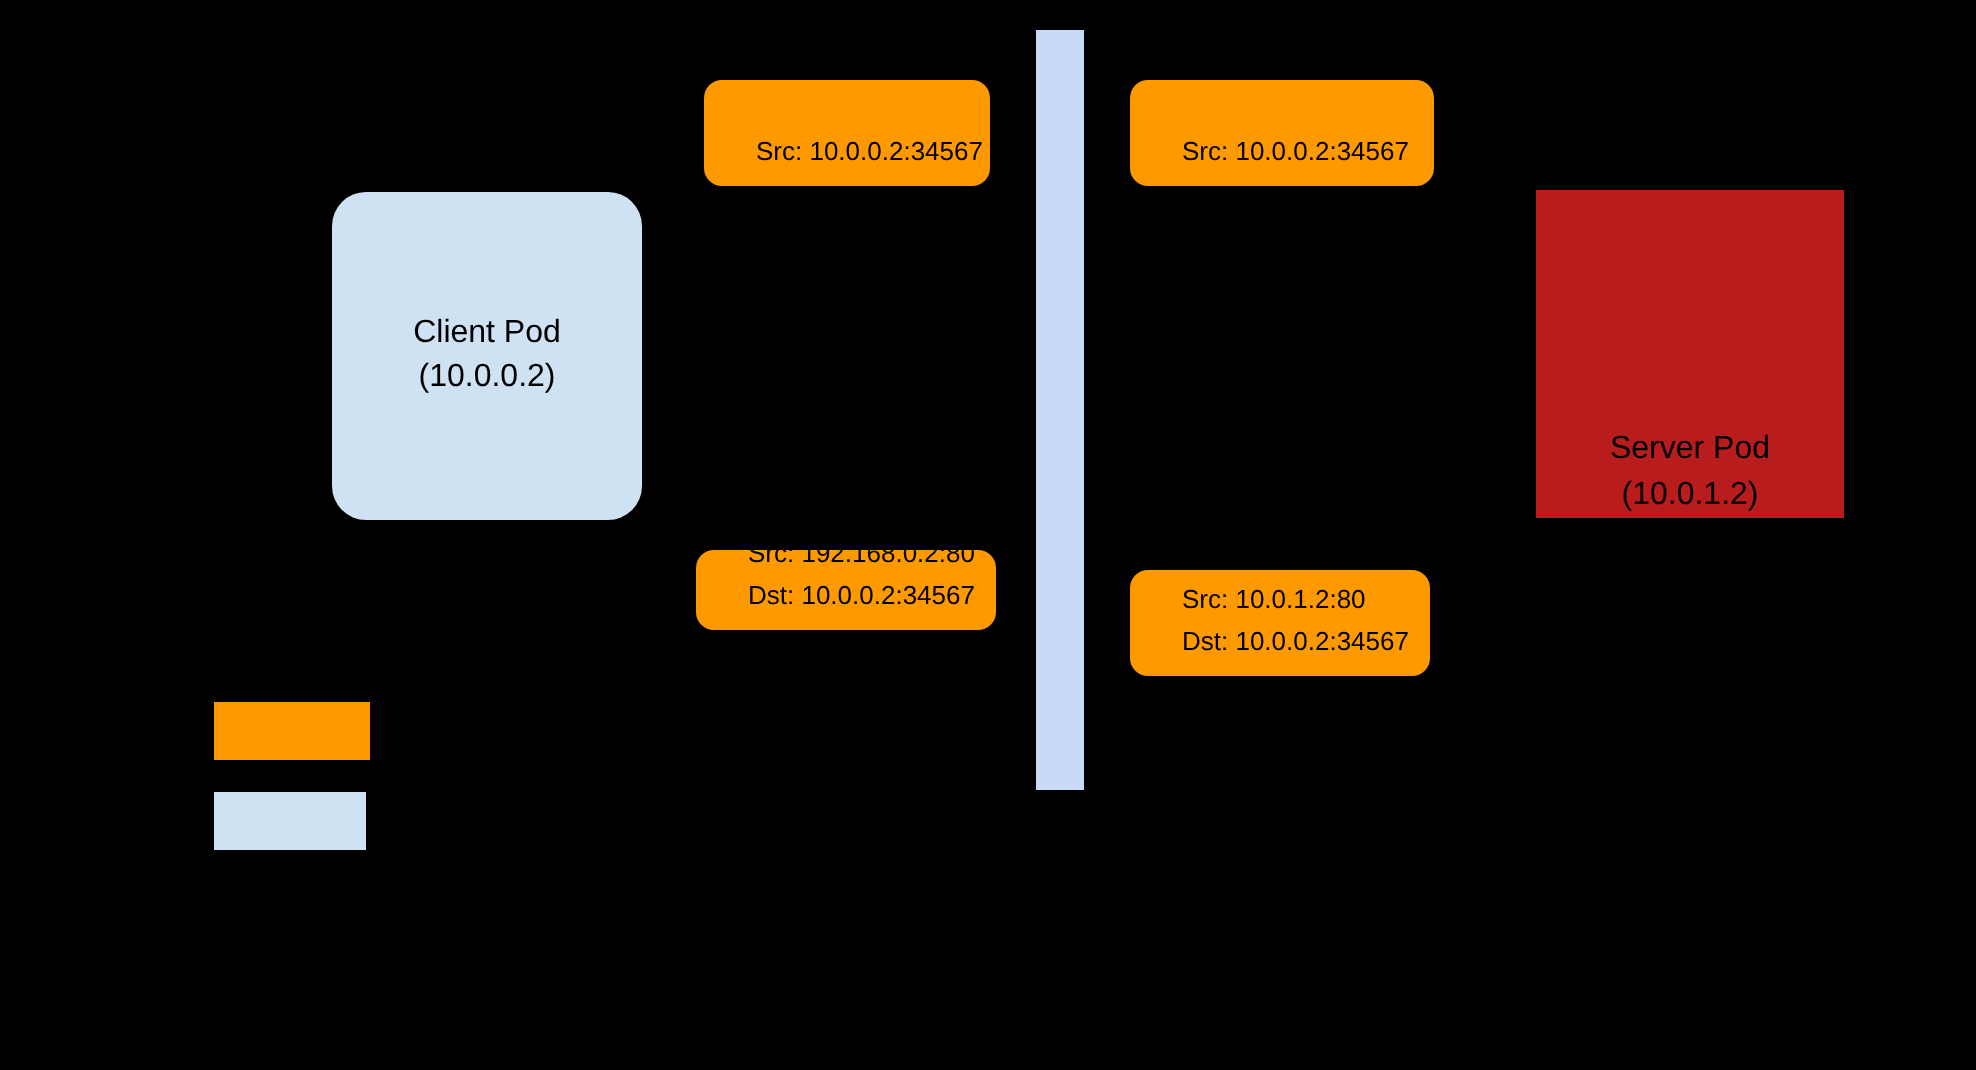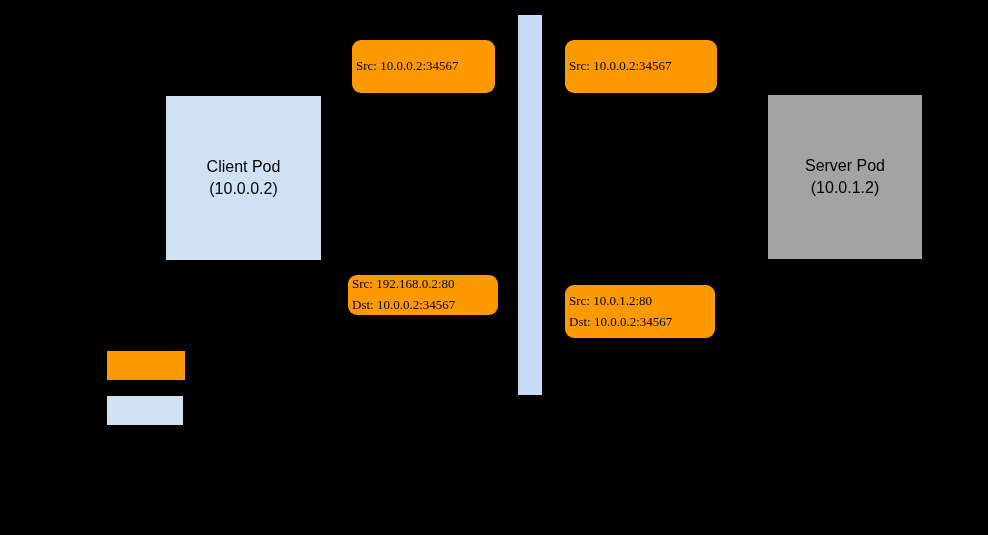--- a/index.html
+++ b/index.html
@@ -41,51 +41,50 @@
     width: 24px;
     height: 380px;
     background: #c9daf8;
   }
   .packet {
     position: absolute;
     background: #ff9900;
     border-radius: 9px;
     font-size: 13px;
     line-height: 1.6;
-    padding: 6px 4px;
+    padding: 6px 26px;
     box-sizing: border-box;
     display: flex;
     flex-direction: column;
-    justify-content: center;
-    font-family: Liberation Serif, serif;
+    justify-content: flex-end;
   }
   .packet span { display: block; white-space: nowrap; }
   .packet-tl { left: 352px; top: 40px; width: 143px; height: 53px; }
   .packet-tr { left: 565px; top: 40px; width: 152px; height: 53px; }
   .packet-bl { left: 348px; top: 275px; width: 150px; height: 40px; }
   .packet-br { left: 565px; top: 285px; width: 150px; height: 53px; }
   .legend-swatch {
     position: absolute;
   }
   .legend-orange { left: 107px; top: 351px; width: 78px; height: 29px; background: #ff9900; }
   .legend-blue   { left: 107px; top: 396px; width: 76px; height: 29px; background: #cfe2f3; }
 </style>
 </head>
 <body>
 
 <div class="canvas">
 
   <div class="nat-bar" style="background: rgb(201, 218, 248);"></div>
 
-  <div class="pod pod-client" style="background: rgb(207, 226, 243);">
+  <div class="pod pod-client" style="background: rgb(207, 226, 243); border-radius: 17px;">
     <span>Client Pod</span>
     <span>(10.0.0.2)</span>
   </div>
 
-  <div class="pod pod-server" style="background: #a3a3a3;">
+  <div class="pod pod-server" style="background: #b91c1c; justify-content: flex-end;">
     <span>Server Pod</span>
     <span>(10.0.1.2)</span>
   </div>
 
   <div class="packet packet-tl">
     <span>Src: 10.0.0.2:34567</span>
   </div>
 
   <div class="packet packet-tr">
     <span>Src: 10.0.0.2:34567</span>

